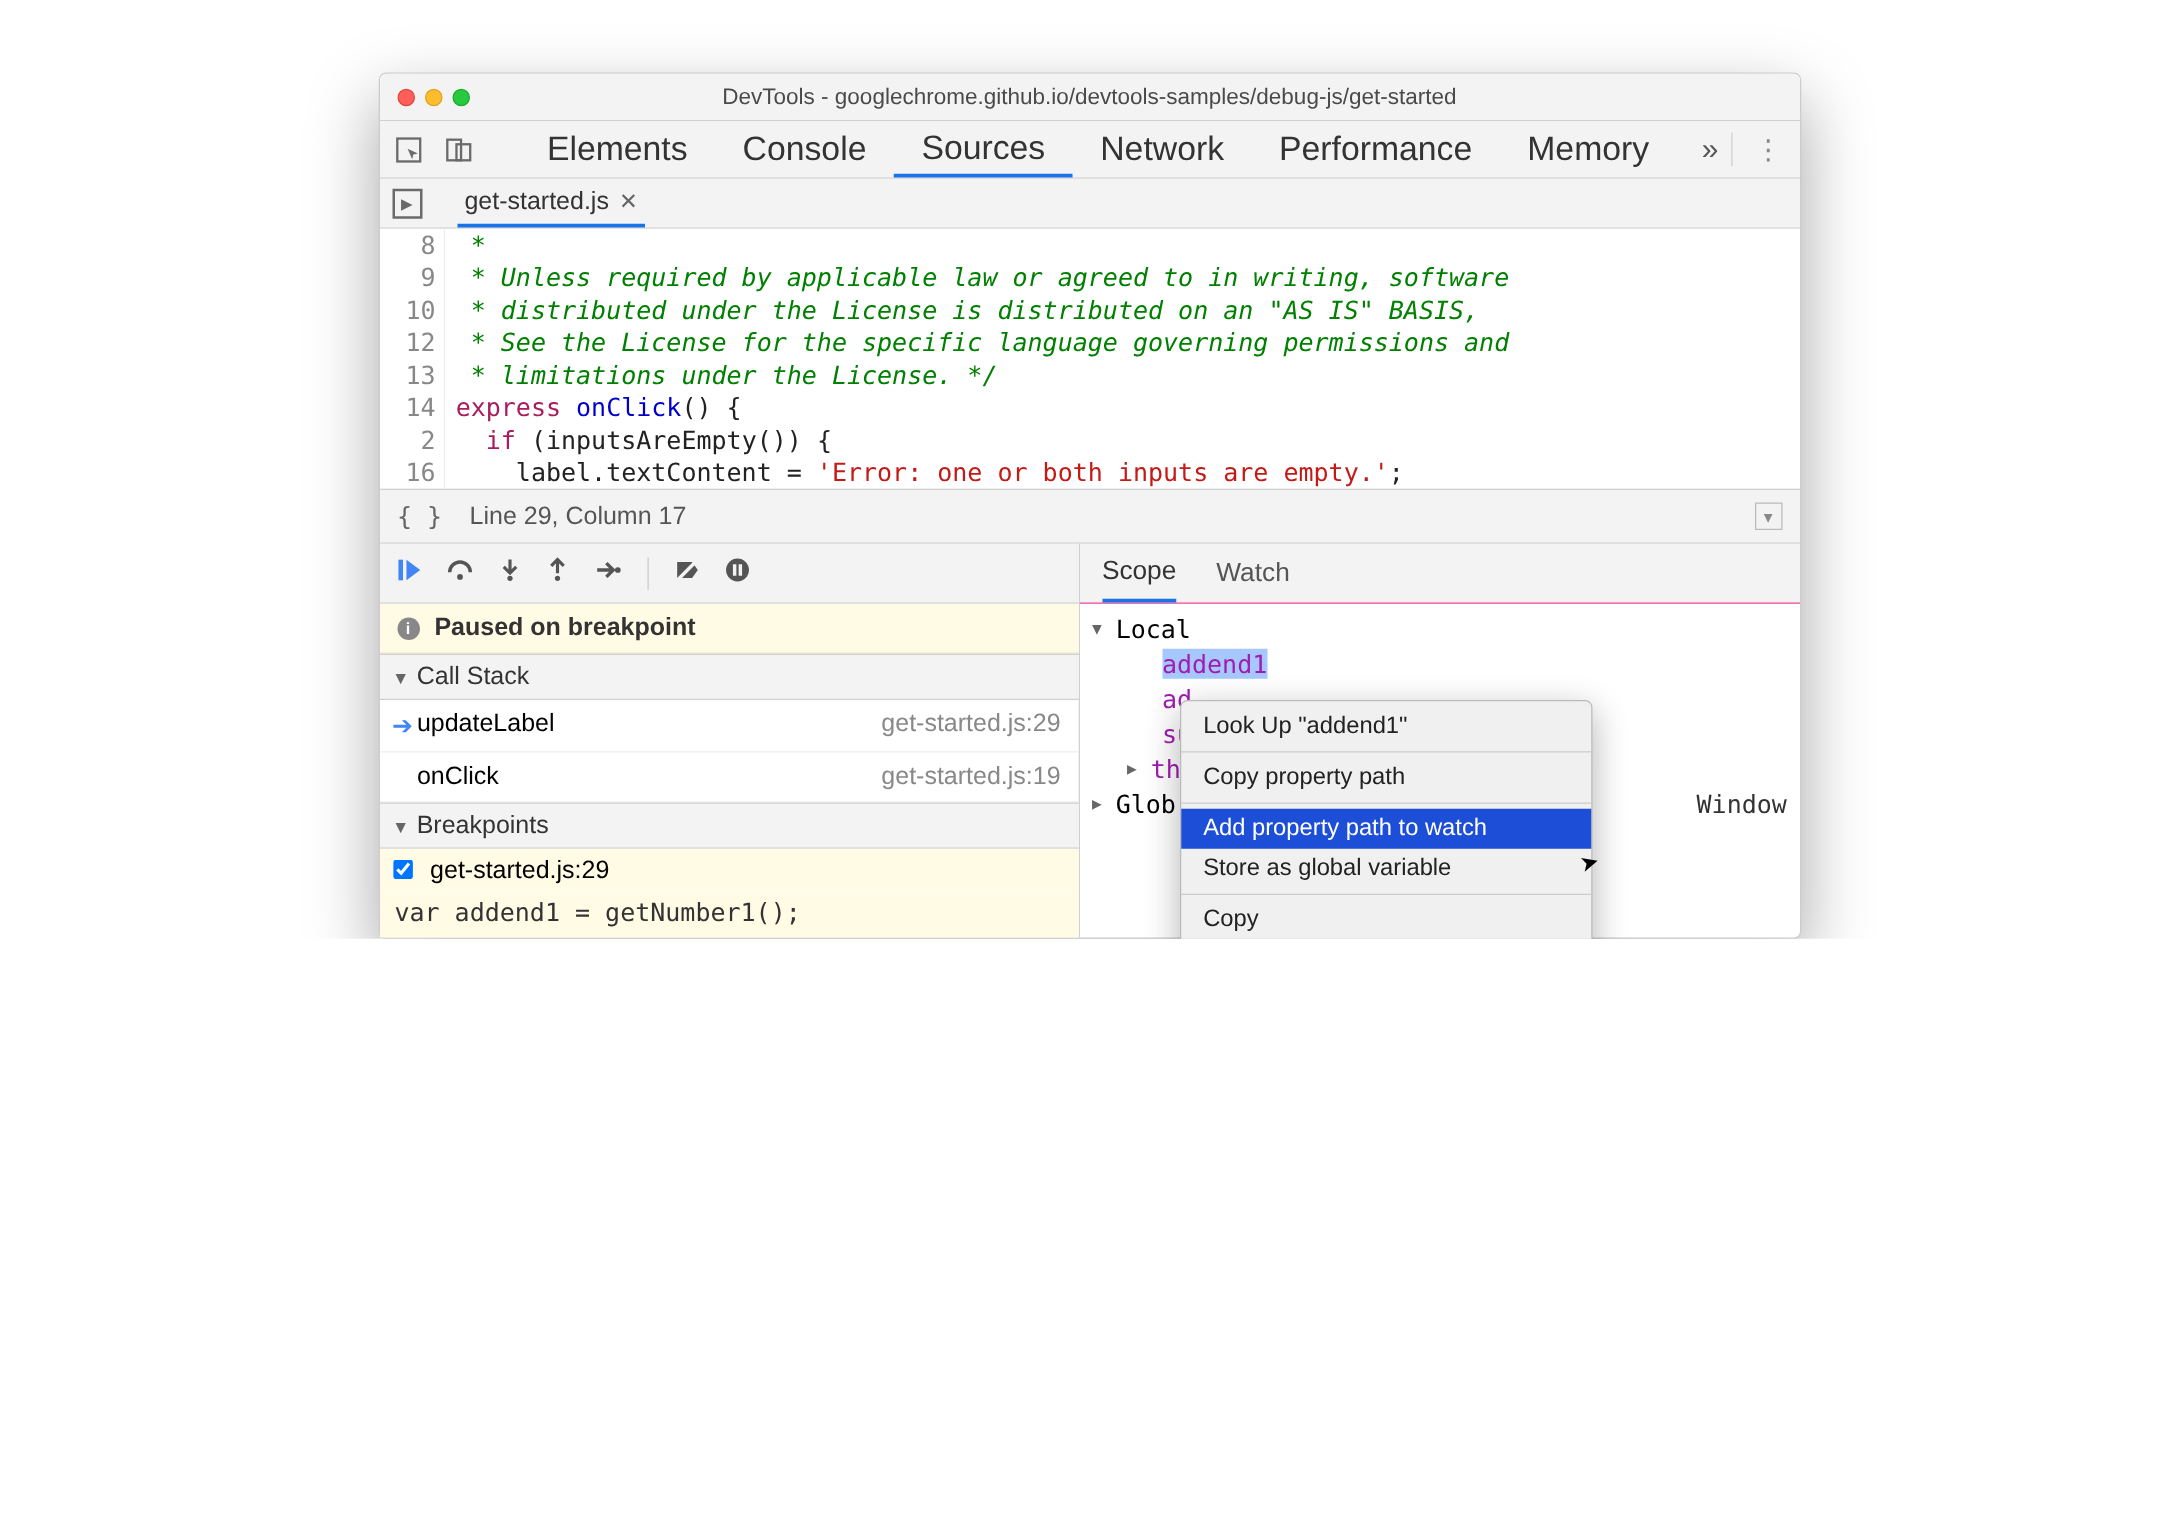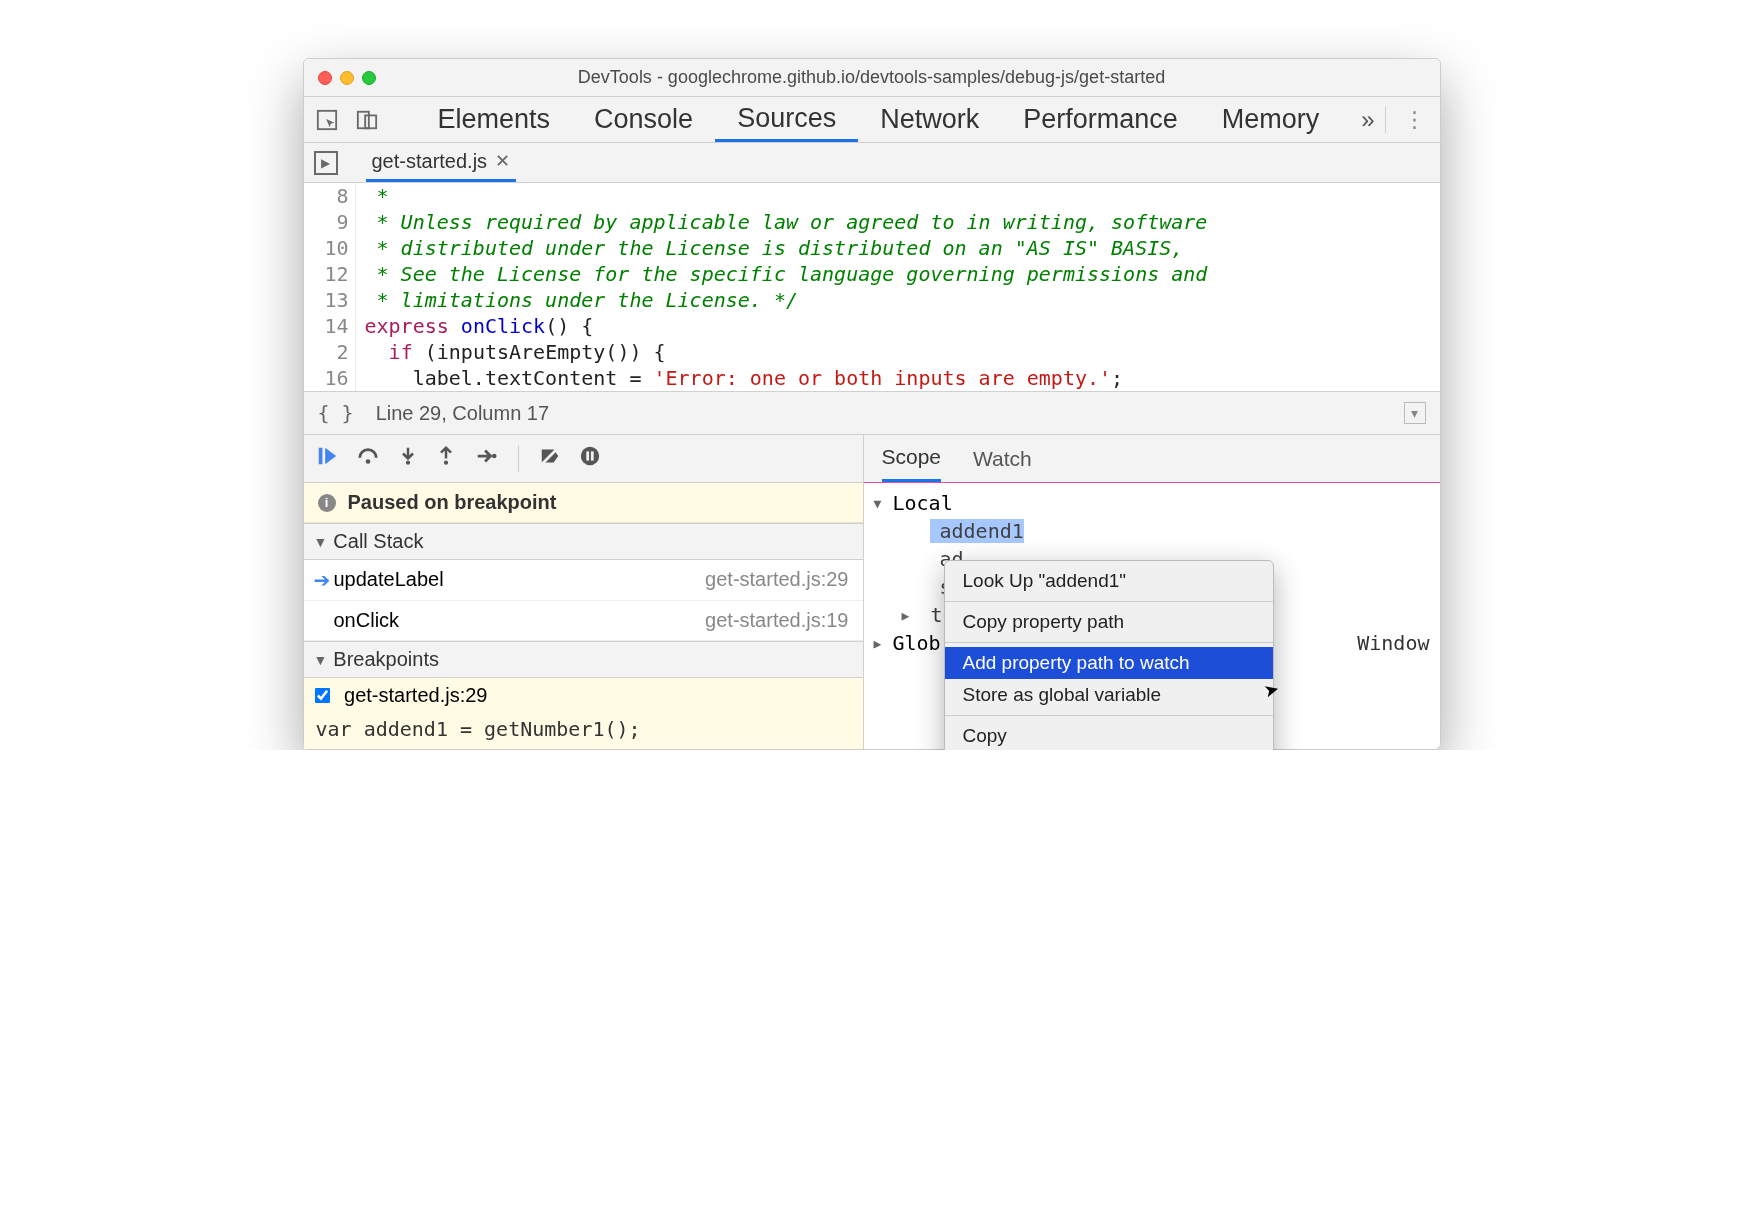--- a/index.html
+++ b/index.html
@@ -99,21 +99,21 @@
 .bp-item { background:#fffbe5; padding: 6px 12px; font-size:20px;}
 .bp-item .chk { margin-right:10px; transform: scale(1.2);}
 .bp-src { background:#fffbe5; padding:4px 12px 8px; font-family:Menlo,monospace; font-size:20px; color:#333;}
 .right-tabs { height:48px; background:#f3f3f3; border-bottom:1px solid #ec4899; display:flex; align-items:center; padding:0 18px; gap:32px;}
 .right-tabs .rt { font-size:21px; color:#555; cursor:pointer; height:100%; display:flex; align-items:center;}
 .right-tabs .rt.active { color:#333; border-bottom:3px solid #1a73e8;}
 .scope { padding:6px 10px; font-size:20px; font-family:Menlo,monospace;}
 .scope .row { display:flex; align-items:center; padding:2px 0;}
 .scope .tri2 { font-size:13px; color:#666; margin-right:5px; width:14px;}
 .scope .ind { width:28px; display:inline-block;}
-.scope .var { color:#404040;padding-left:10px;}
+.scope .var { color:#a21caf;}
 .scope .var.hl { background:#a6c8ff;}
 .scope .val { margin-left:auto; color:#333;}
 .ctx-menu {
   position:absolute; left:640px; top:501px; width:330px;
   background:#f0f0f0; border:1px solid #bbb; border-radius:6px;
   box-shadow: 0 8px 28px rgba(0,0,0,0.3);
   font-size:19px; padding:4px 0; z-index:50;
 }
 .ctx-item { padding:5px 18px; cursor:pointer; display:flex; align-items:center; color: #222;}
 .ctx-item.hl { background:#1d4ed8; color:#fff;}

